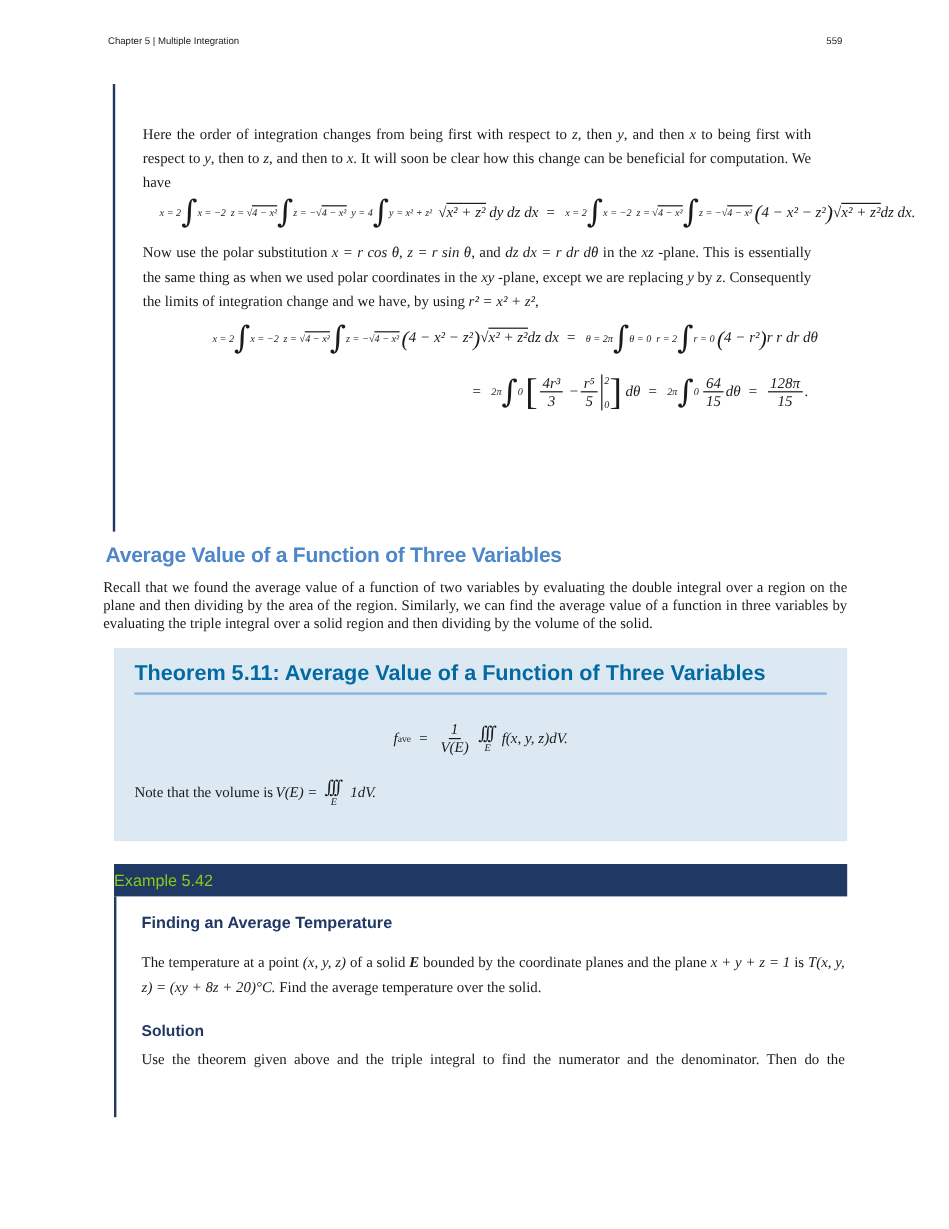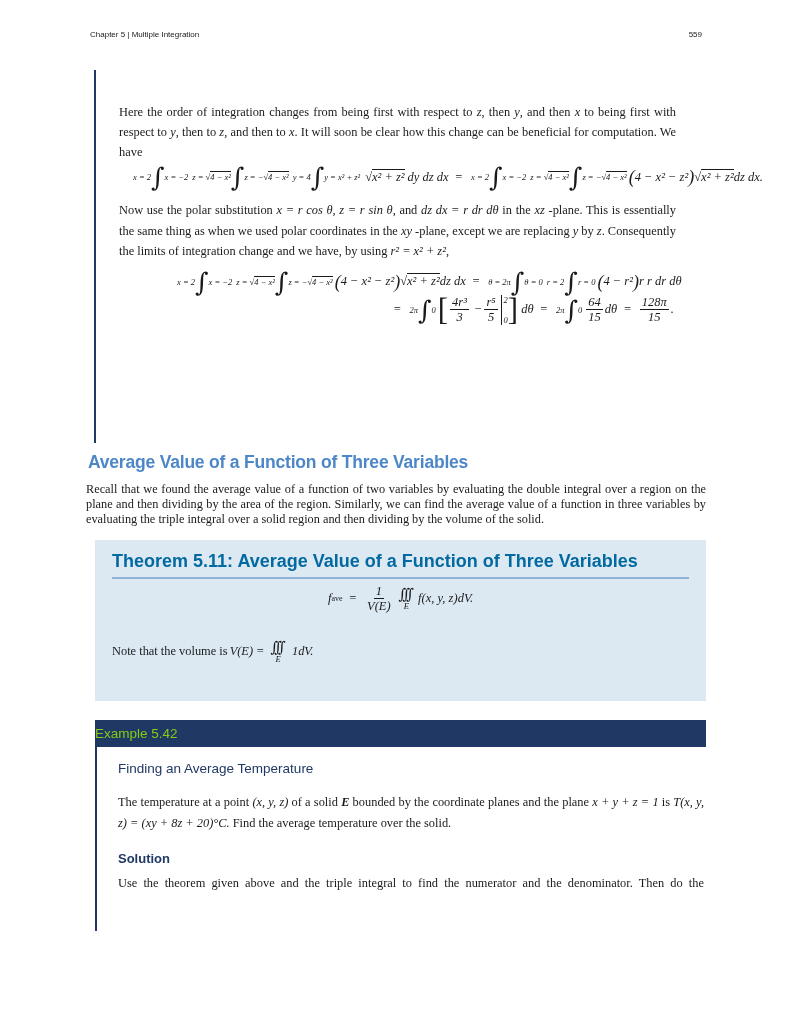--- a/index.html
+++ b/index.html
@@ -43,21 +43,21 @@
   .bint .lim { font-size:8.5px; line-height:1.2; white-space:nowrap; font-style:italic; }
   .bint .sign { font-family:"DejaVu Serif", serif; font-size:26px; line-height:0.85; }
 
   .sqrt { white-space:nowrap; }
   .sqrt::before { content:"√"; }
   .sqrt .rad { border-top:1px solid currentColor; }
 
   .bp  { font-size:18px; font-weight:300; line-height:0; }
   .bbr { font-size:31px; font-weight:200; line-height:0; font-style:normal; }
 
-  .frac { display:inline-flex; flex-direction:column; align-items:center; line-height:1.15; margin:0 2px; }
+  .frac { display:inline-flex; flex-direction:column; align-items:center; line-height:1.15; margin:17px 2px; }
   .frac .num { border-bottom:1px solid currentColor; padding:0 2px; }
   .frac .den { padding:0 2px; }
 
   .ev { display:inline-flex; flex-direction:column; justify-content:space-between;
         border-left:1px solid currentColor; height:30px; font-size:8.5px;
         padding-left:2px; margin-left:1px; }
 
   .sp { margin:0 6px; }
   .g2 { margin-left:3px; }
 
@@ -79,39 +79,39 @@
   }
   .theorem-title {
     font-family:"Liberation Sans", sans-serif; font-size:18px; font-weight:bold;
     color:#0369a1; padding-bottom:5px; border-bottom:2px solid #8fb3da;
   }
   .theorem-body { margin-top:8px; font-size:12.4px; line-height:22px; }
   .formula {
     display:flex; align-items:center; justify-content:center;
     margin-top:5px; font-size:12.5px; font-style:italic;
   }
-  .note { display:flex; align-items:center; margin-top:26px; font-size:12.4px; }
+  .note { display:flex; align-items:center; margin-top:1px; font-size:12.4px; }
   .note .mi { margin:0 2px; }
   .iiint { display:inline-flex; flex-direction:column; align-items:center; margin:0 4px; }
   .iiint .sign { font-family:"DejaVu Serif", serif; font-size:15px; letter-spacing:-4px;
                  padding-right:4px; line-height:1; font-style:normal; }
   .iiint .under { font-size:8.5px; font-style:italic; line-height:1.1; }
   .rsub { font-size:8px; font-style:normal; }
 
   
   .example { position:absolute; top:720px; left:95px; width:611px; }
   .ex-bar {
     height:27px; background:#203864; color:#84cc16;
     font-family:"Liberation Sans", sans-serif; font-size:13.5px;
     display:flex; align-items:center; 
   }
   .ex-body { border-left:2px solid #203864; height:184px; padding:14px 0 0 21px; }
   .ex-sub {
     font-family:"Liberation Sans", sans-serif; font-size:13.5px;
-    font-weight:normal; color:#203864;
+    font-weight:bold; color:#203864;
   }
   .ex-p { margin-top:16px; width:586px; font-size:12.4px; line-height:21px; text-align:justify; }
   .sol-head {
     margin-top:17px; font-family:"Liberation Sans", sans-serif;
     font-size:13px; font-weight:bold; color:#203864;
   }
   .sol-p { margin-top:7px; width:586px; font-size:12.4px; line-height:20px;
            text-align:justify; text-align-last:justify; }
 </style>
 </head>

